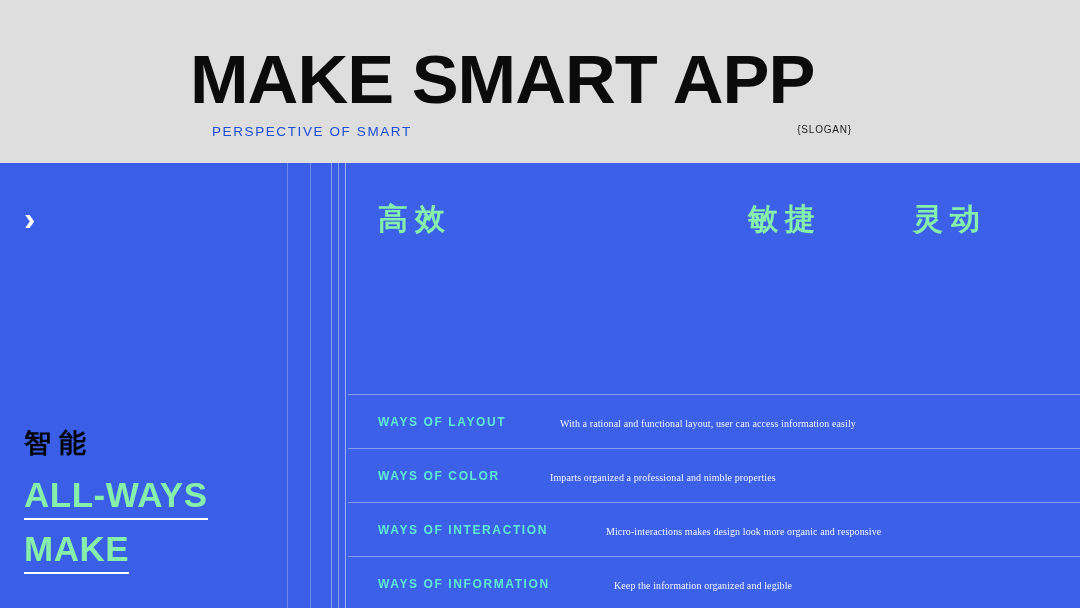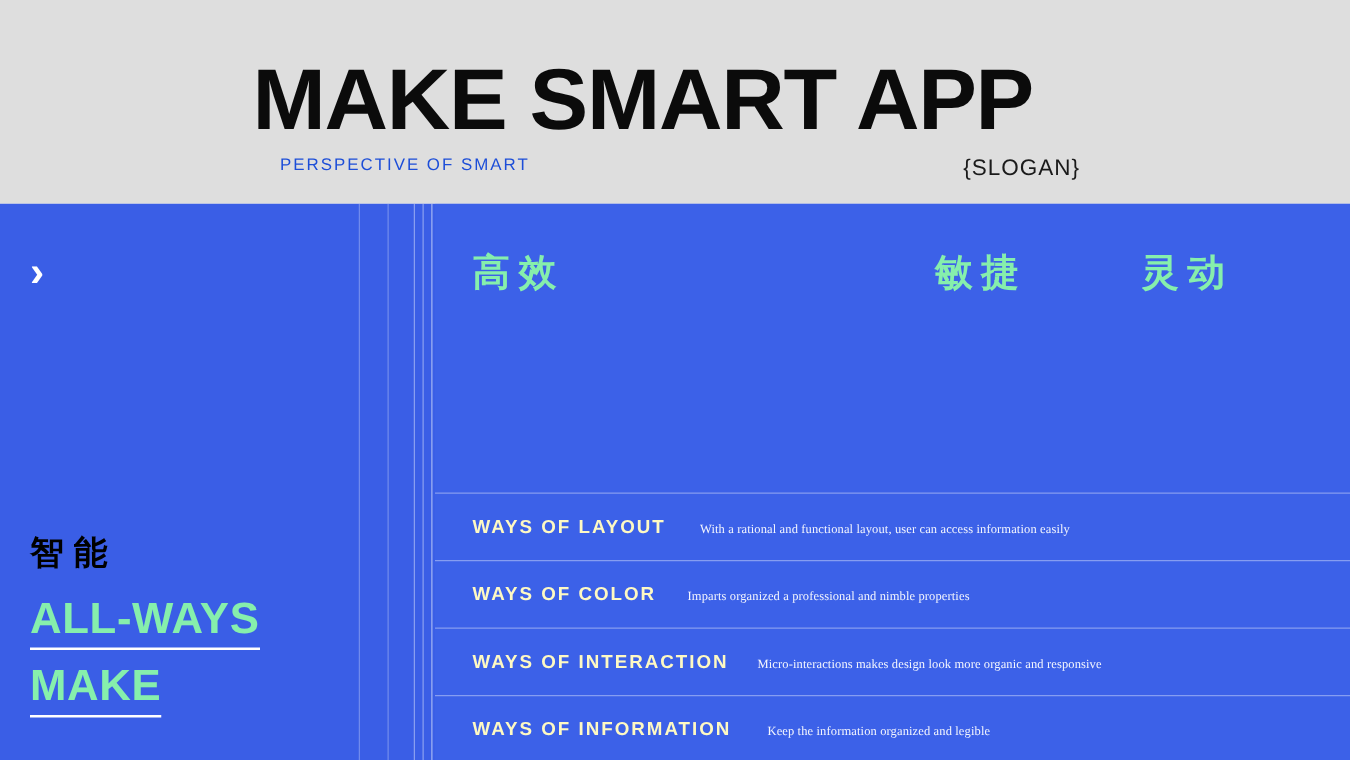--- a/index.html
+++ b/index.html
@@ -26,21 +26,21 @@
     position: absolute;
     left: 0;
     top: 0;
     width: 1080px;
     height: 163px;
     background: #dedede;
     overflow: hidden;
   }
   .header-inner {
     position: absolute;
-    left: 202px;
+    left: 190px;
     top: 0;
     width: 680px;
     height: 140px;
   }
   .main-title {
     position: absolute;
     left: 0;
     top: 44px;
     width: 680px;
     font-size: 69px;
@@ -67,21 +67,21 @@
     font-size: 13.5px;
     letter-spacing: 1.6px;
     font-weight: 500;
     color: #1d4ed8;
     white-space: nowrap;
   }
   .sub-right {
     position: absolute;
     right: 0;
     top: 0;
-    font-size: 18px;
+    font-size: 10px;
     letter-spacing: 0.8px;
     font-weight: 500;
     color: #1a1a1a;
     white-space: nowrap;
   }
 
   
   .blue-body {
     position: absolute;
     left: 0;
@@ -195,25 +195,25 @@
   }
   .way-row-0 { top: 0; }
   .way-row-1 { top: 54px; }
   .way-row-2 { top: 108px; }
   .way-row-3 { top: 162px; }
 
   .way-title {
     position: absolute;
     left: 30px;
     top: 17px;
-    font-size: 15px;
+    font-size: 12px;
     line-height: 20px;
     font-weight: 700;
     letter-spacing: 1.6px;
-    color: #fef9c3;
+    color: #5eead4;
     white-space: nowrap;
   }
   .way-desc {
     position: absolute;
     top: 21px;
     font-size: 10px;
     line-height: 15px;
     font-weight: 400;
     letter-spacing: 0.1px;
     color: rgba(255,255,255,0.94);

